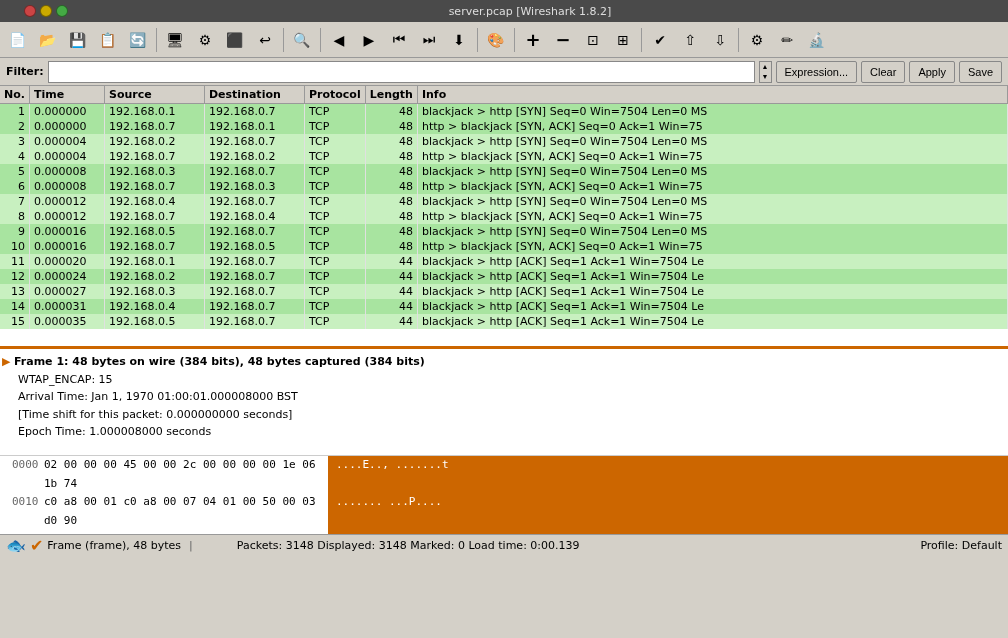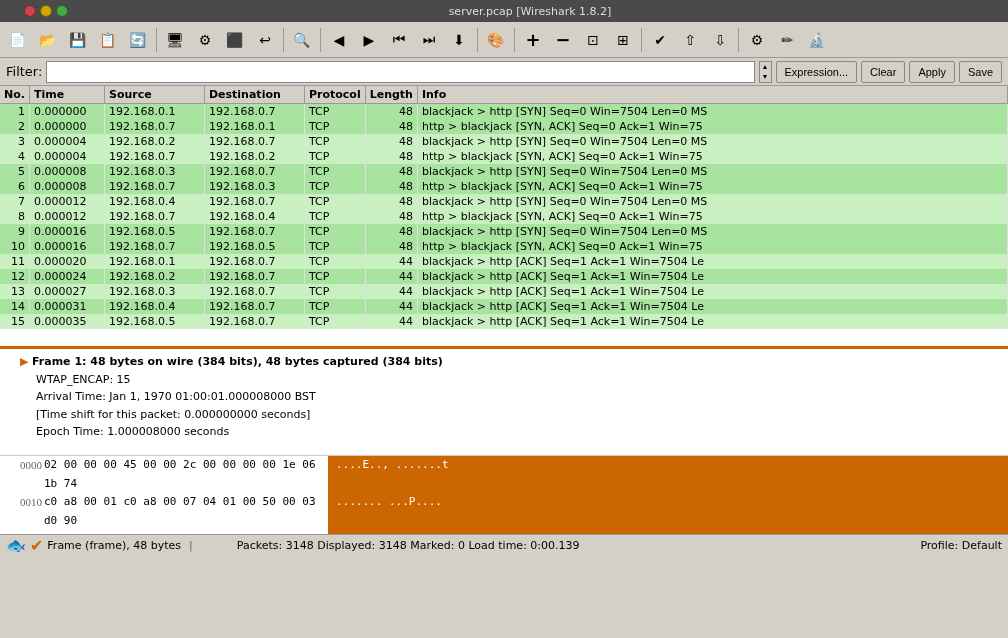--- a/index.html
+++ b/index.html
@@ -46,21 +46,21 @@
     
     #filterbar {
       background: #d4d0c8;
       padding: 3px 6px;
       display: flex;
       align-items: center;
       gap: 4px;
       height: 28px;
       border-bottom: 1px solid #999;
     }
-    #filterbar label { font-size: 13px; font-weight: normal; }
+    #filterbar label { font-size: 11px; font-weight: bold; }
     #filter-input {
       flex: 1;
       height: 22px;
       border: 1px solid #888;
       background: white;
       padding: 0 4px;
       font-size: 11px;
     }
     .filter-arrows {
       display: flex; flex-direction: column; height: 22px; 
@@ -95,39 +95,39 @@
     .col-src { width: 100px; }
     .col-dst { width: 100px; }
     .col-proto { width: 55px; }
     .col-len { width: 50px; text-align: right; }
     .col-info { width: auto; }
     
     
     #packet-detail {
       background: white;
       border-top: 3px solid #cc6600;
-      padding: 4px 20px;
+      padding: 4px 2px;
       font-size: 11px;
       height: 110px;
       border-bottom: 1px solid #ccc;
       overflow: hidden;
     }
     .detail-row { line-height: 1.6; }
     .detail-expand { color: #cc6600; font-weight: bold; cursor: pointer; }
     
     
     #hex-dump {
       background: white;
       font-family: monospace;
       font-size: 11px;
       height: 78px;
       overflow: hidden;
     }
     .hex-row { display: flex; line-height: 1.7; }
-    .hex-offset { color: #666; width: 38px; padding-left: 20px; font-family: Liberation Serif, serif; }
+    .hex-offset { color: #666; width: 38px; padding-left: 12px; }
     .hex-bytes { width: 290px; padding: 0 6px; }
     .hex-ascii {
       background: #cc6600;
       color: white;
       padding: 0 8px;
       flex: 1;
     }
     
     
     #statusbar {

